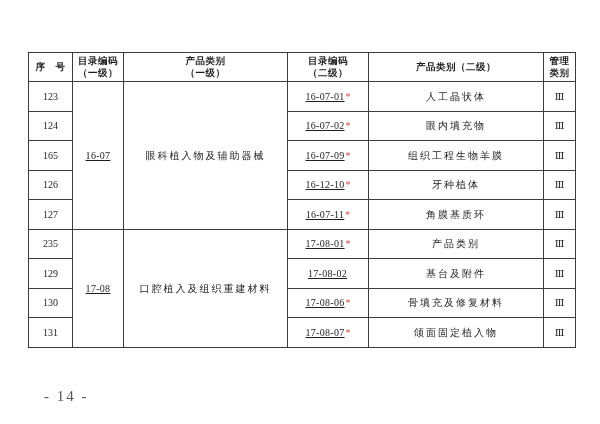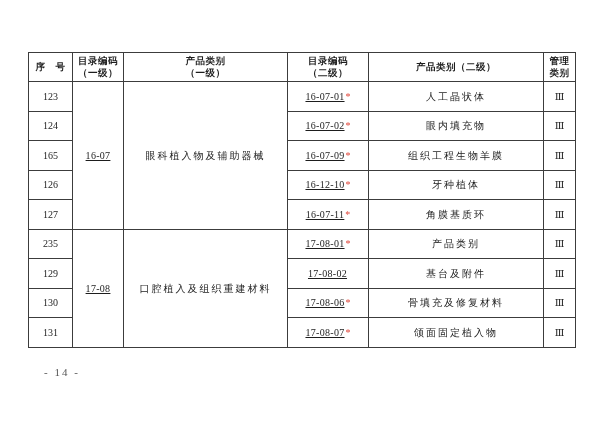--- a/index.html
+++ b/index.html
@@ -38,22 +38,22 @@
     letter-spacing: 0.5px;
   }
   tr.head-row { height: 29px; }
   tr.data-row { height: 29.5px; }
   .zh { letter-spacing: 2px; }
   .code { letter-spacing: 0.3px; text-decoration: underline; }
   .star { color: #e0463a; margin-left: 1px; font-size: 10px; }
   .mgmt { font-size: 10px; }
   .footer {
     position: absolute;
-    left: 44px; top: 366px;
-    font-size: 11px;
+    left: 44px; top: 388px;
+    font-size: 15px;
     color: #555555;
     letter-spacing: 2px;
   }
 </style>
 </head>
 <body>
 
 <div class="page">
 
   <table class="catalog">

